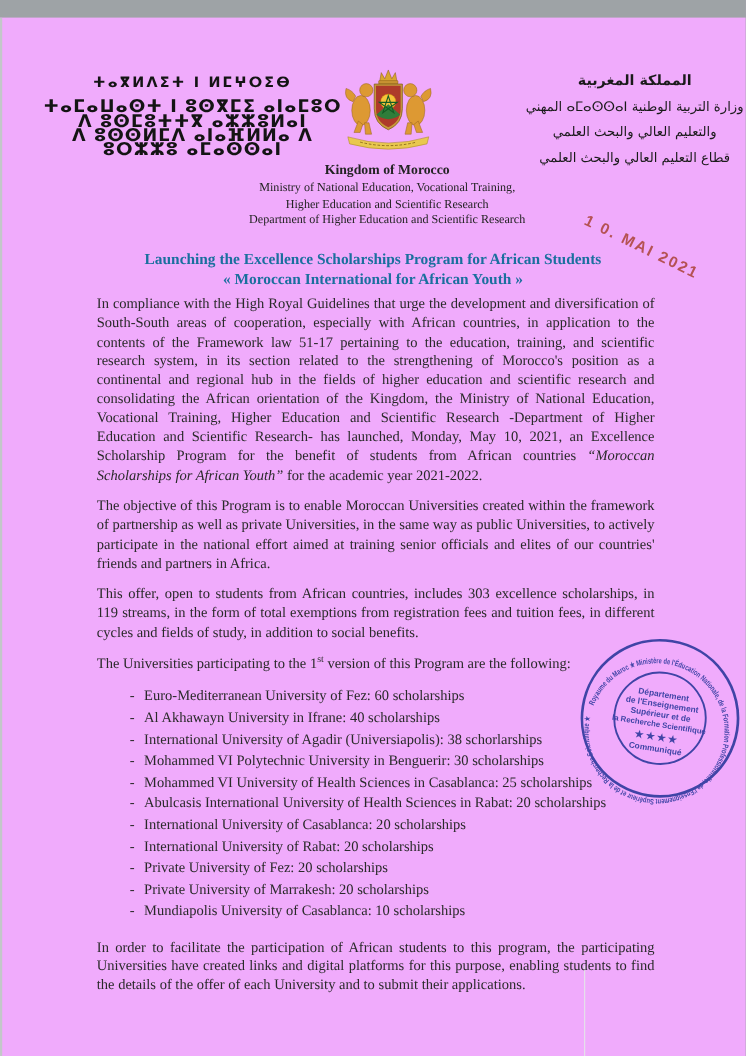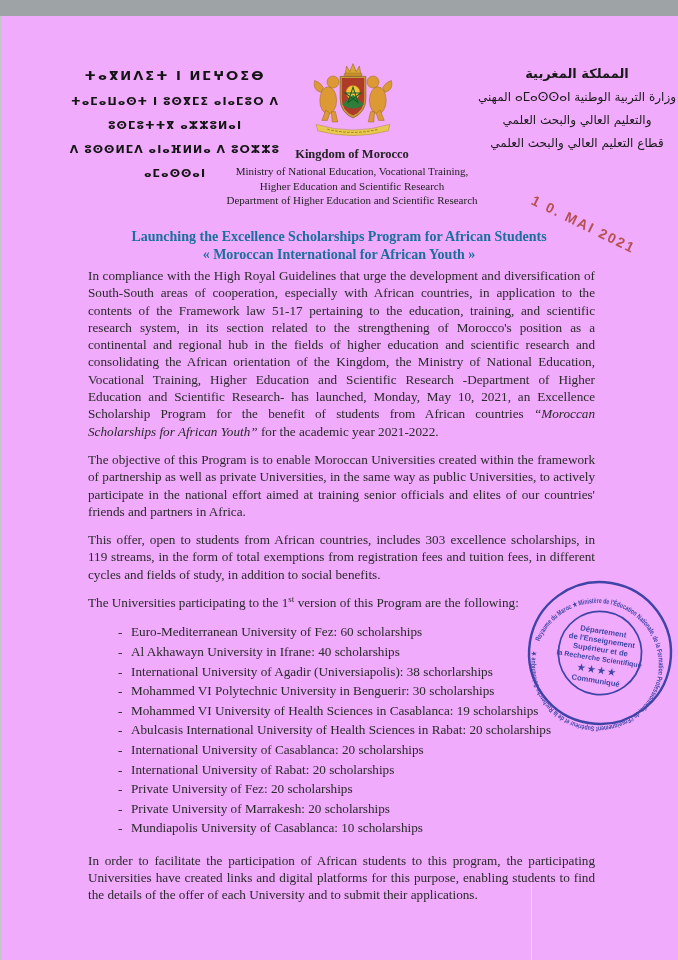--- a/index.html
+++ b/index.html
@@ -12,21 +12,21 @@
   .edge-bottom{position:absolute;right:0;bottom:0;width:160px;height:3px;
     background:linear-gradient(to right,#ededec,#61666a);}
   .crease{position:absolute;left:531px;top:862px;width:1px;height:98px;background:#e4e6e8;}
 
   
   .tifinagh{
     position:absolute;left:38px;top:52px;width:274px;text-align:center;
     font-family:"DejaVu Sans", sans-serif;color:#141414;font-weight:bold;
   }
   .tifinagh .t1{font-size:13px;letter-spacing:2px;margin-bottom:7px;}
-  .tifinagh .t2,.tifinagh .t3,.tifinagh .t4{font-size:11px;letter-spacing:1px;line-height:24px;}
+  .tifinagh .t2,.tifinagh .t3,.tifinagh .t4{font-size:16px;letter-spacing:1px;line-height:13px;}
 
   .coat{position:absolute;left:305px;top:42px;width:96px;height:88px;}
 
   .ministry-en{position:absolute;left:216px;top:131px;width:272px;text-align:center;color:#232323;}
   .ministry-en .kingdom{font-size:12.5px;font-weight:bold;margin-bottom:2px;}
   .ministry-en .ml{font-size:11px;line-height:14.5px;}
 
   .arabic{
     position:absolute;left:478px;top:46px;width:198px;text-align:center;direction:rtl;
     font-family:"DejaVu Sans", sans-serif;color:#1a1a1a;
@@ -152,21 +152,21 @@
       <li>
           <span class="dash">-</span>
           <span>International University of Agadir (Universiapolis): 38 schorlarships</span>
         </li>
       <li>
           <span class="dash">-</span>
           <span>Mohammed VI Polytechnic University in Benguerir: 30 scholarships</span>
         </li>
       <li>
           <span class="dash">-</span>
-          <span>Mohammed VI University of Health Sciences in Casablanca: 19 scholarships</span>
+          <span>Mohammed VI University of Health Sciences in Casablanca: 25 scholarships</span>
         </li>
       <li>
           <span class="dash">-</span>
           <span>Abulcasis International University of Health Sciences in Rabat: 20 scholarships</span>
         </li>
       <li>
           <span class="dash">-</span>
           <span>International University of Casablanca: 20 scholarships</span>
         </li>
       <li>

